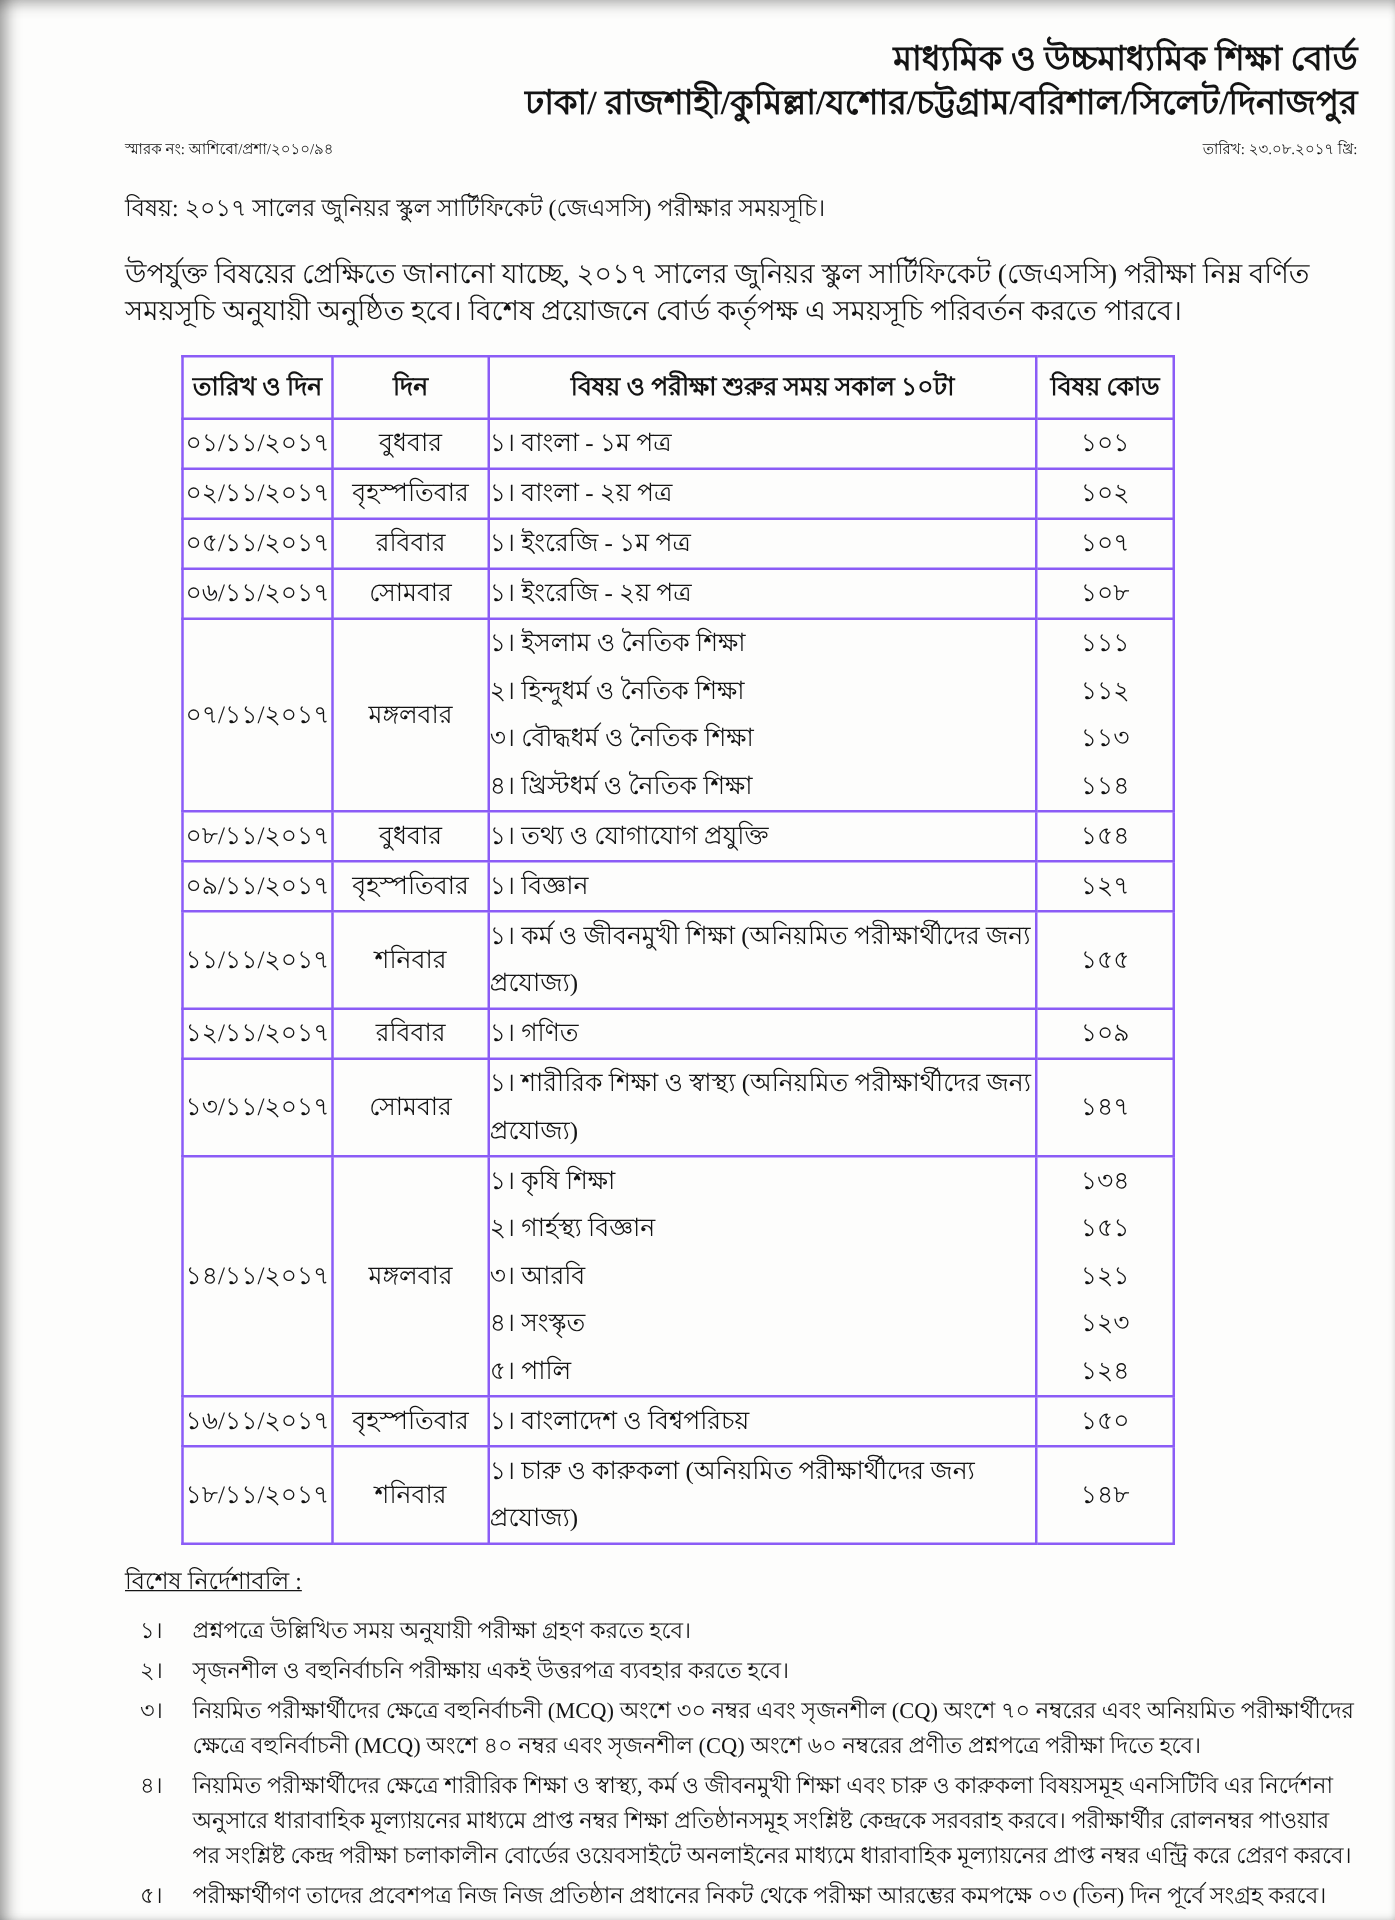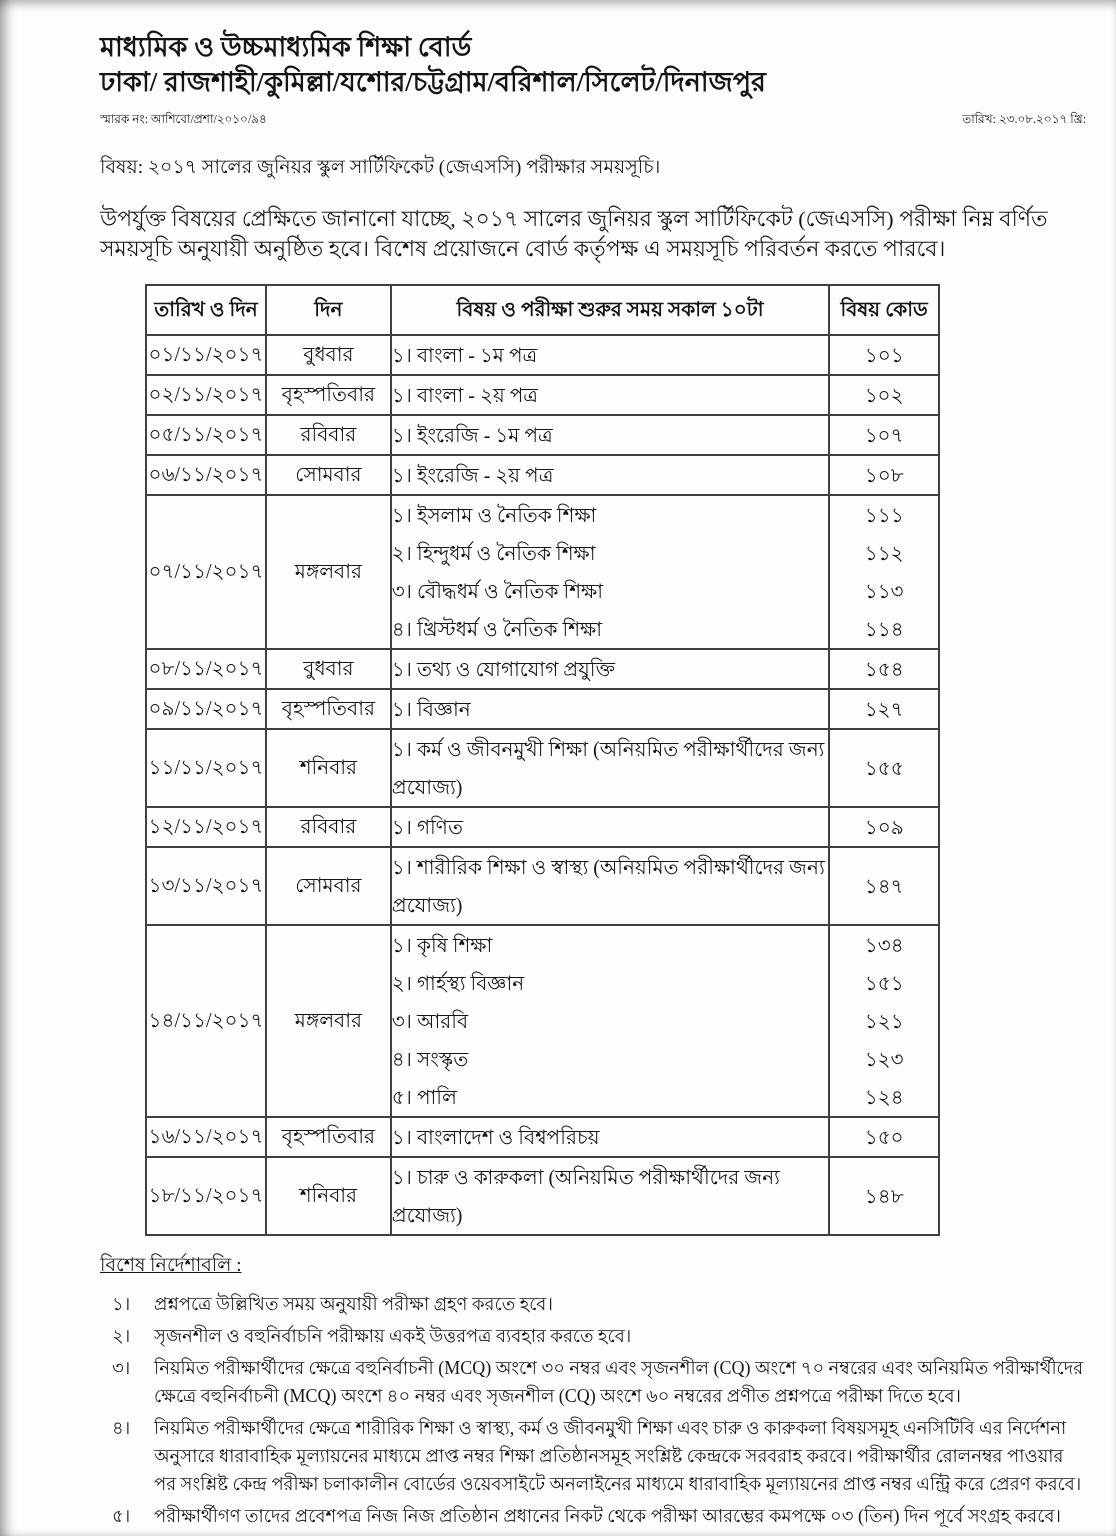--- a/index.html
+++ b/index.html
@@ -11,34 +11,34 @@
     background:#fdfdfc;
     color:#141414;
     font-family:"Liberation Serif","DejaVu Serif",serif;
     box-shadow:inset 14px 0 12px -9px rgba(40,40,40,.45),
                inset 0 12px 10px -8px rgba(60,60,60,.35),
                inset -4px 0 6px -4px rgba(80,80,80,.18),
                inset 0 -6px 8px -6px rgba(80,80,80,.25);
     overflow:hidden;
   }
   .content{padding:30px 30px 0 100px;}
-  .hdr{text-align:left;}
+  .hdr{text-align:right;}
   .title{font-size:27px;font-weight:bold;line-height:34px;}
   .subtitle{font-size:27px;font-weight:bold;line-height:32px;margin-top:2px;}
   .memo-row{display:flex;justify-content:space-between;font-size:12px;margin-top:12px;}
   .subject{font-size:19px;margin-top:22px;}
   .intro{font-size:22px;line-height:30px;margin-top:20px;width:975px;}
   table.sched{
     border-collapse:collapse;
     margin:20px 0 0 45px;
     width:795px;
     font-size:20px;
   }
   table.sched th,table.sched td{
-    border:2px solid #404040;
+    border:2px solid #8b5cf6;
     padding:0;
   }
   table.sched th{
     font-weight:bold;
     height:48px;
     text-align:center;
   }
   td.cell-date,td.cell-day{text-align:center;vertical-align:middle;}
   td.cell-subjects{vertical-align:middle;padding:2px 6px 2px 12px;}
   td.cell-codes{vertical-align:middle;text-align:center;}

